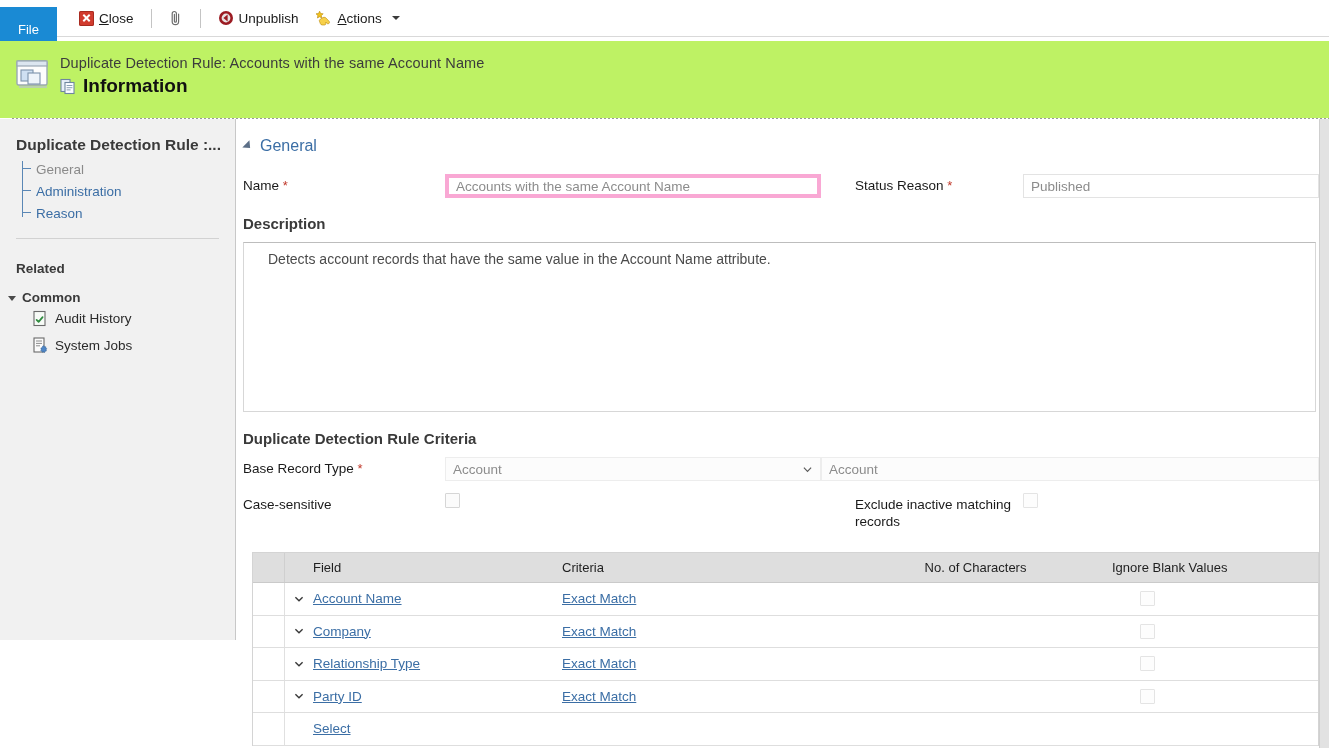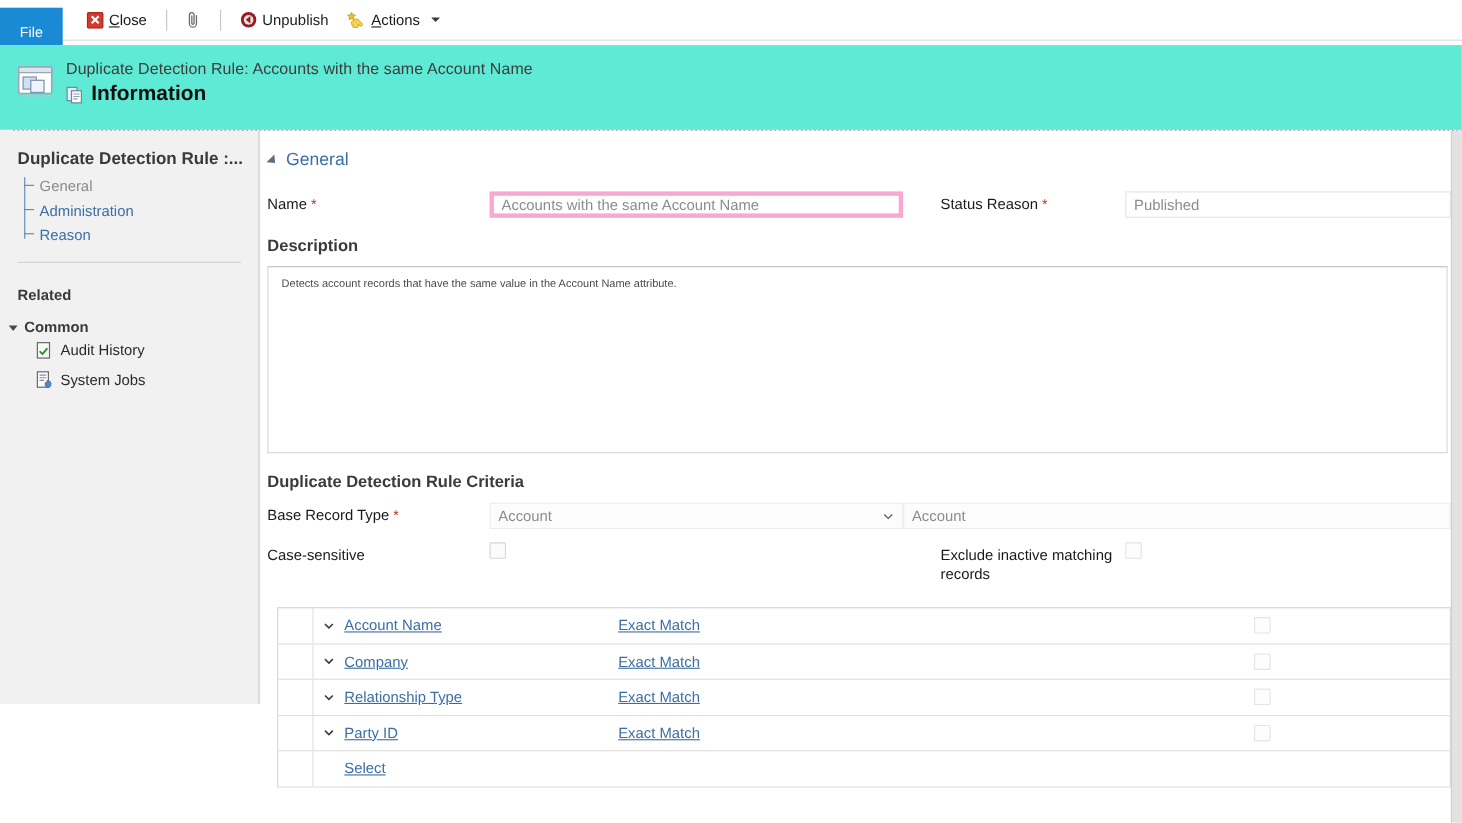--- a/index.html
+++ b/index.html
@@ -56,21 +56,21 @@
 
   .caret-dn {
     width:0; height:0; margin-left:5px;
     border-left:4px solid transparent; border-right:4px solid transparent;
     border-top:4px solid #3a3a3a;
   }
 
   
   .titlebar {
     position:absolute; left:0; top:41px; width:1329px; height:77px;
-    background:#5eead4; padding:14px 0 0 16px;
+    background:#bef264; padding:14px 0 0 16px;
   }
   .tb-inner { display:flex; align-items:flex-start; gap:10px; }
   .ico-record { width:34px; height:32px; flex:none; margin-top:4px; }
   .tb-text { display:flex; flex-direction:column; gap:4px; }
   .tb-sub { font-size:14.5px; color:#3c3c3c; letter-spacing:.1px; }
   .tb-main { display:flex; align-items:center; gap:7px; }
   .ico-info { width:16px; height:17px; flex:none; }
   .tb-title { font-size:19px; font-weight:bold; color:#111; }
   .dotted {
     position:absolute; left:12px; top:118px; width:1317px; height:1px;
@@ -172,21 +172,21 @@
     width:9px; height:9px; pointer-events:none;
   }
 
   .blk-label {
     font-size:15px; font-weight:bold; color:#3a3a3a;
     padding-left:6px; margin:17px 0 10px 0;
   }
   .desc-box {
     margin-left:6px; width:1073px; height:170px;
     border:1px solid #d7d7d7; border-top:1px solid #bdbdbd;
-    padding:7px 12px; font-size:10px; color:#4b4b4b; line-height:18px;
+    padding:7px 24px; font-size:14px; color:#4b4b4b; line-height:18px;
     background:#fff; overflow:hidden;
   }
 
   .ckbox {
     width:15px; height:15px; border:1px solid #d6d6d6;
     background:#fbfbfb; border-radius:1px; cursor:pointer;
   }
   .ck-faint { border-color:#e4e4e4; background:#fdfdfd; }
 
   
@@ -380,20 +380,27 @@
       <div class="col-r" style="padding-left:34px; width:202px">
         <span class="flabel" style="display:block; max-width:170px">Exclude inactive matching records</span>
       </div>
       <div class="col-f2">
         <div class="ckbox ck-faint"></div>
       </div>
     </div>
 
     <div class="grid" style="margin-top:22px">
 
+      <div class="grow ghead">
+        <div class="c-gut"></div>
+        <div class="c-field">Field</div>
+        <div class="c-crit">Criteria</div>
+        <div class="c-chars">No. of Characters</div>
+        <div class="c-ign">Ignore Blank Values</div>
+      </div>
 
       <div class="grow gbody">
         <div class="c-gut"></div>
         <div class="c-exp">
           <svg class="chev-sm" viewBox="0 0 10 10">
             <path d="M1.4 3.2l3.6 3.6 3.6-3.6" fill="none" stroke="#3a3a3a" stroke-width="1.4"></path>
           </svg>
         </div>
         <div class="c-field" style="width:249px">
           <span class="glink">Account Name</span>

